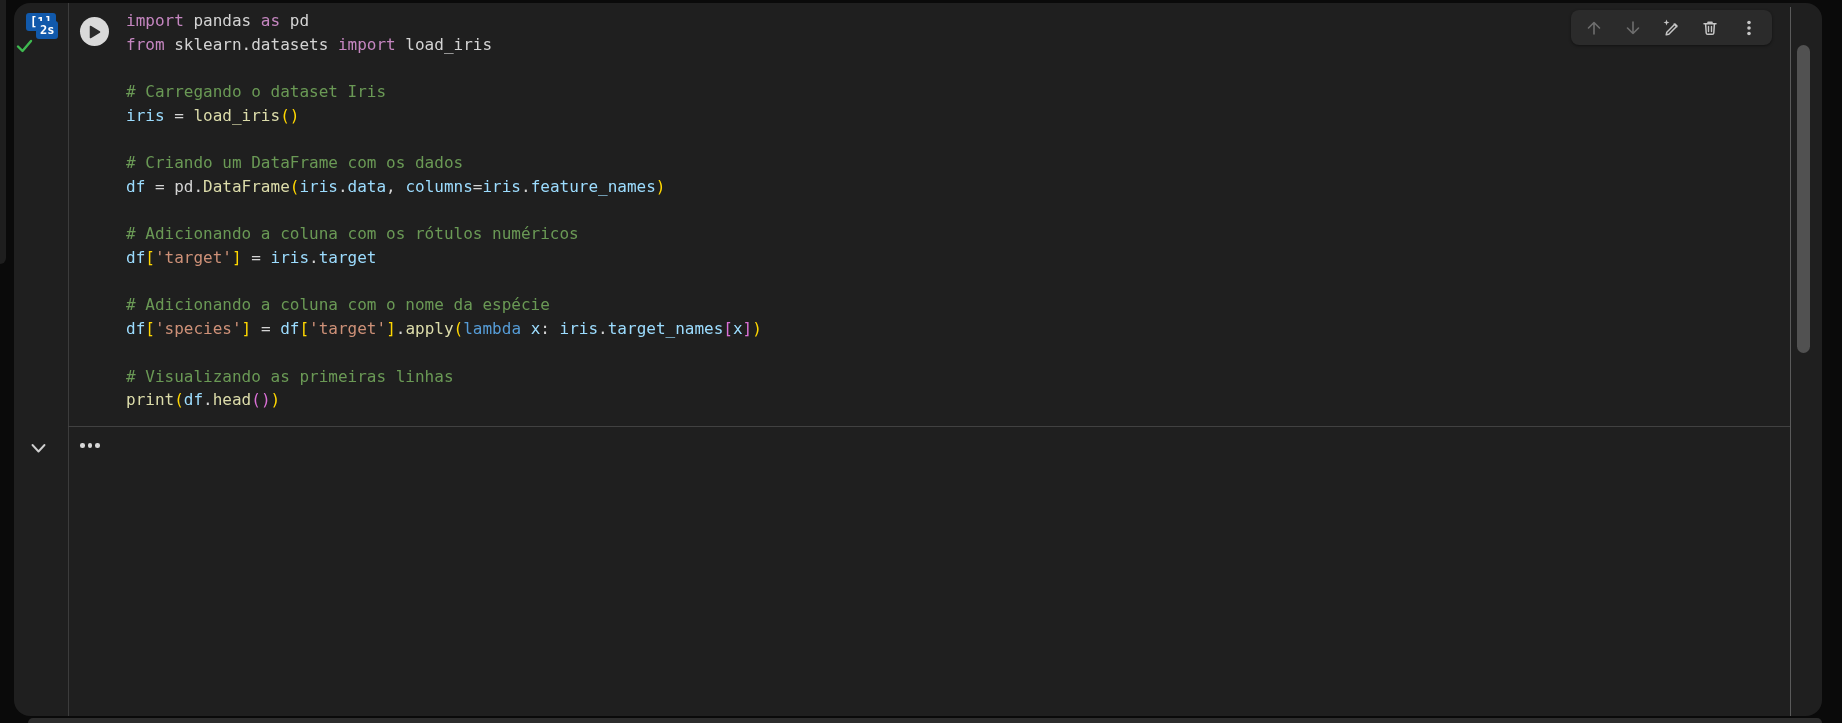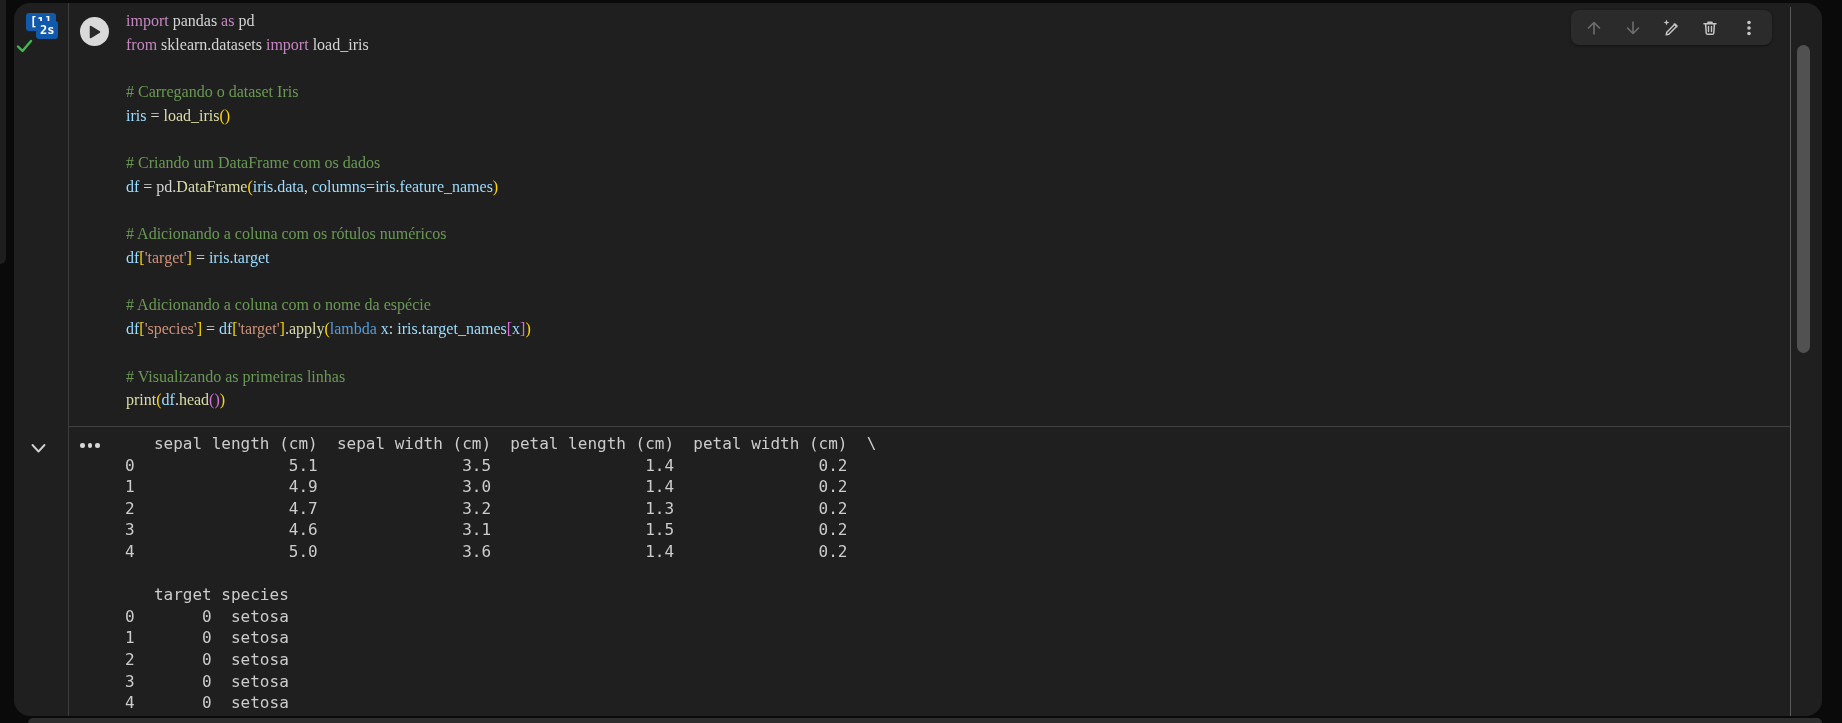--- a/index.html
+++ b/index.html
@@ -31,21 +31,21 @@
     position:absolute; left:66px; top:14px; width:29px; height:29px;
     border-radius:50%; background:#d9d9d9;
     display:flex; align-items:center; justify-content:center;
     cursor:pointer;
   }
   .code {
     position:absolute; left:112px; top:6px;
     font-size:16px; line-height:23.7px;
     white-space:pre; color:#d4d4d4;
   }
-  .code .cl { min-height:23.7px;font-family:Liberation Serif, serif; }
+  .code .cl { min-height:23.7px; }
   .divider { position:absolute; left:54px; right:31px; top:423px; height:1px; background:#414141; }
   .out-chevron { position:absolute; left:16px; top:436px; cursor:pointer; }
   .out-dots { position:absolute; left:66px; top:440px; display:flex; gap:3px; cursor:pointer; }
   .out-dots i { width:4.5px; height:4.5px; border-radius:50%; background:#d7d7d7; }
   .out-pre {
     position:absolute; left:111px; top:430px;
     font-size:16px; line-height:21.6px;
     white-space:pre; color:#cccccc;
     font-family:"DejaVu Sans Mono","Liberation Mono",monospace;
   }
@@ -135,32 +135,19 @@
       <polyline points="2.5,2 8.5,8.5 14.5,2" fill="none" stroke="#cfcfcf" stroke-width="1.9" stroke-linecap="round" stroke-linejoin="round"></polyline>
     </svg>
   </span>
 
   <span class="out-dots">
     <i></i>
       <i></i>
       <i></i>
   </span>
 
-  <pre id="output-pre" class="out-pre">   sepal length (cm)  sepal width (cm)  petal length (cm)  petal width (cm)  \
-0                5.1               3.5                1.4               0.2
-1                4.9               3.0                1.4               0.2
-2                4.7               3.2                1.3               0.2
-3                4.6               3.1                1.5               0.2
-4                5.0               3.6                1.4               0.2
-
-   target species
-0       0  setosa
-1       0  setosa
-2       0  setosa
-3       0  setosa
-4       0  setosa</pre>
 
   <div class="hairline"></div>
   <div class="scroll-thumb"></div>
 
 </div>
 
 <div class="bottom-bar"></div>
 
 </body></html>

